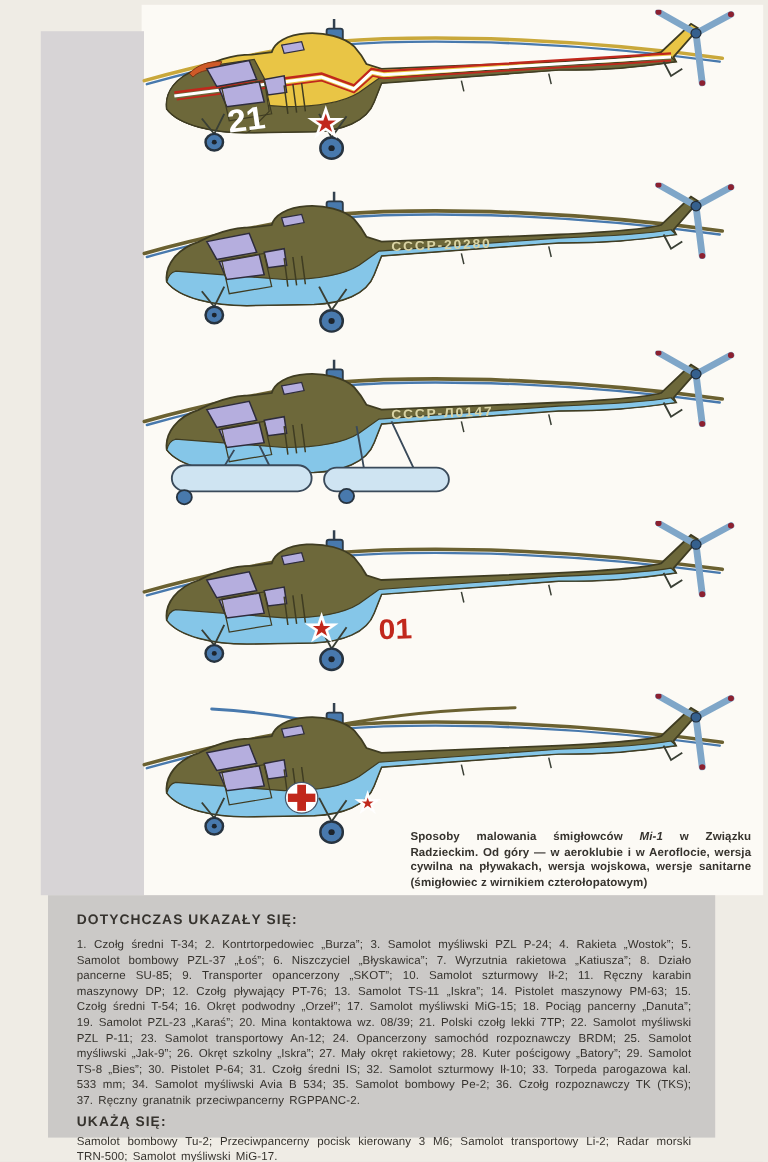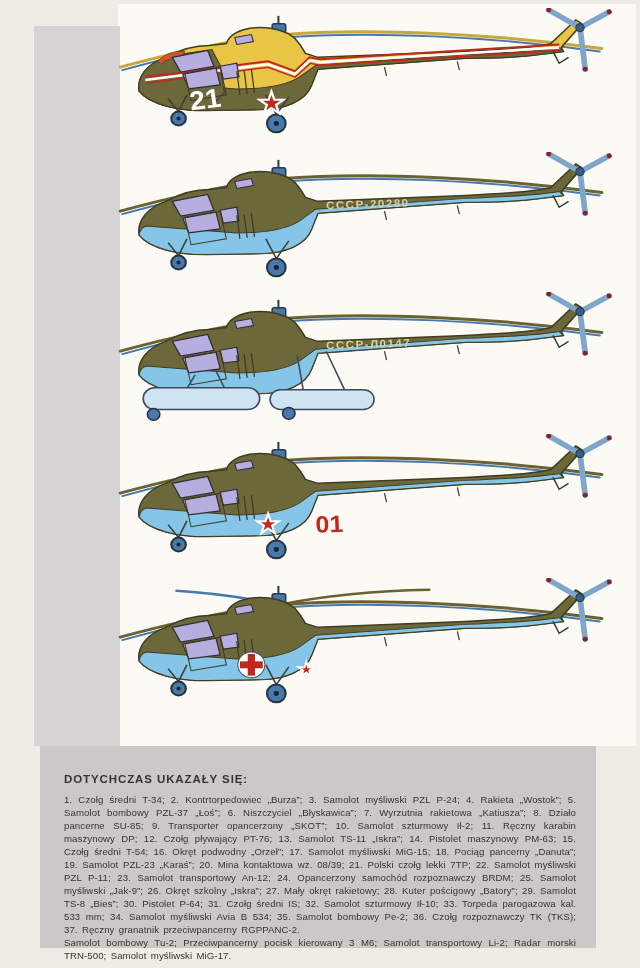--- a/index.html
+++ b/index.html
@@ -40,21 +40,21 @@
     text-align:justify;letter-spacing:.1px;
   }
   .caption .it{font-style:italic;}
 
   .grey-block{
     position:absolute;left:40px;top:746px;width:556px;height:202px;
     background:var(--greyBlock,#cbc9c7);
     box-sizing:border-box;padding:11px 20px 8px 24px;color:var(--ink,#36332e);
   }
   .blk-heading{
-    font-size:11.5px;font-weight:bold;letter-spacing:.9px;margin:16px 0 8px 0;
+    font-size:11.5px;font-weight:bold;letter-spacing:.9px;margin:4px 0 8px 0;
   }
   .blk-heading.second{margin:5px 0 4px 0;}
   .blk-list{
     font-size:9.6px;line-height:13px;font-weight:normal;margin:0;
     text-align:justify;letter-spacing:.1px;word-spacing:1.5px;
   }
 </style>
 </head>
 <body>
 
@@ -162,20 +162,22 @@
       <use href="#mi1"></use>
       <g>
         <circle cx="134" cy="88" r="13" fill="#ffffff" stroke="#44576b" stroke-width="1"></circle>
         <rect x="130.5" y="77" width="7" height="22" fill="var(--red,#c1281c)"></rect>
         <rect x="123" y="84.5" width="22" height="7" fill="var(--red,#c1281c)"></rect>
       </g>
       <text x="178" y="99" class="star-mark" font-size="20">★</text>
     </svg>
   </div>
 
+  <p class="caption"><span>Sposoby malowania śmigłowców </span><span class="it">Mi-1</span><span> w Związku Radzieckim. Od góry — w aeroklubie i w Aeroflocie, wersja cywilna na pływakach, wersja wojskowa, wersje sanitarne (śmigłowiec z wirnikiem czterołopatowym)</span></p>
 
   <div class="grey-block">
     <p class="blk-heading">DOTYCHCZAS UKAZAŁY SIĘ:</p>
     <p class="blk-list">1. Czołg średni T-34; 2. Kontrtorpedowiec „Burza”; 3. Samolot myśliwski PZL P-24; 4. Rakieta „Wostok”; 5. Samolot bombowy PZL-37 „Łoś”; 6. Niszczyciel „Błyskawica”; 7. Wyrzutnia rakietowa „Katiusza”; 8. Działo pancerne SU-85; 9. Transporter opancerzony „SKOT”; 10. Samolot szturmowy Ił-2; 11. Ręczny karabin maszynowy DP; 12. Czołg pływający PT-76; 13. Samolot TS-11 „Iskra”; 14. Pistolet maszynowy PM-63; 15. Czołg średni T-54; 16. Okręt podwodny „Orzeł”; 17. Samolot myśliwski MiG-15; 18. Pociąg pancerny „Danuta”; 19. Samolot PZL-23 „Karaś”; 20. Mina kontaktowa wz. 08/39; 21. Polski czołg lekki 7TP; 22. Samolot myśliwski PZL P-11; 23. Samolot transportowy An-12; 24. Opancerzony samochód rozpoznawczy BRDM; 25. Samolot myśliwski „Jak-9”; 26. Okręt szkolny „Iskra”; 27. Mały okręt rakietowy; 28. Kuter pościgowy „Batory”; 29. Samolot TS-8 „Bies”; 30. Pistolet P-64; 31. Czołg średni IS; 32. Samolot szturmowy Ił-10; 33. Torpeda parogazowa kal. 533 mm; 34. Samolot myśliwski Avia B 534; 35. Samolot bombowy Pe-2; 36. Czołg rozpoznawczy TK (TKS); 37. Ręczny granatnik przeciwpancerny RGPPANC-2.</p>
+    <p class="blk-heading second">UKAŻĄ SIĘ:</p>
     <p class="blk-list">Samolot bombowy Tu-2; Przeciwpancerny pocisk kierowany 3 M6; Samolot transportowy Li-2; Radar morski TRN-500; Samolot myśliwski MiG-17.</p>
   </div>
 
 </div>
 
 </body></html>

